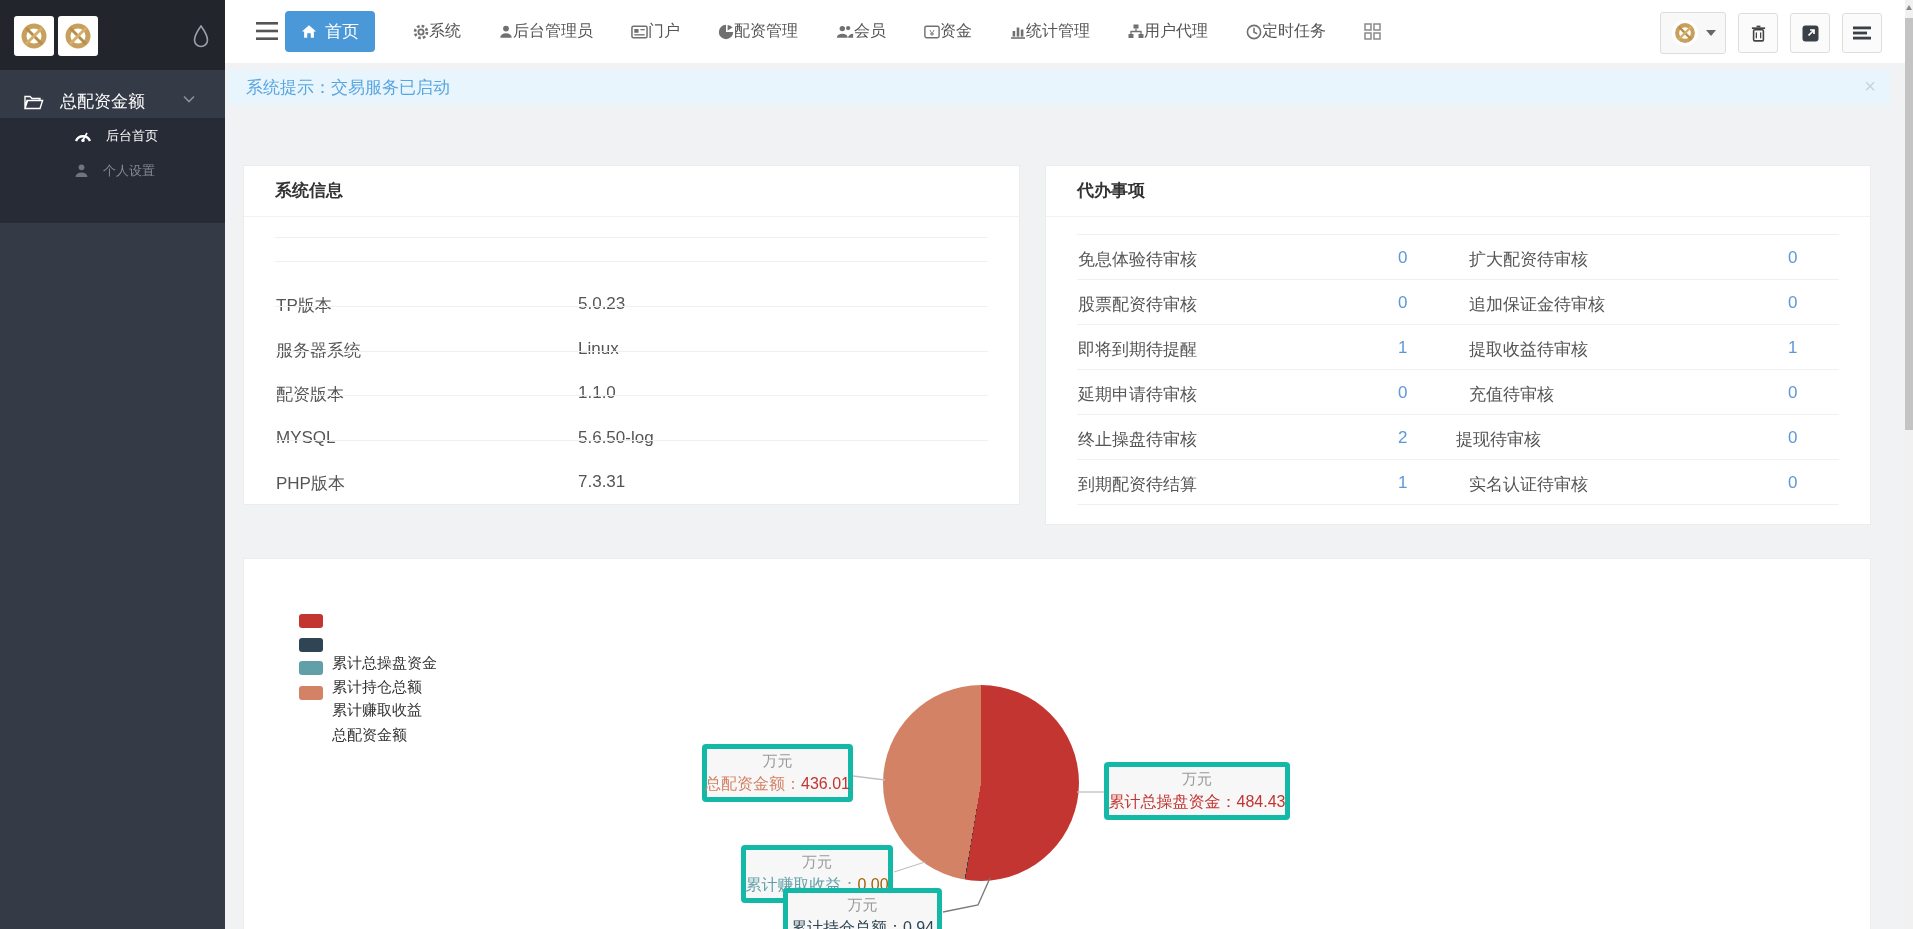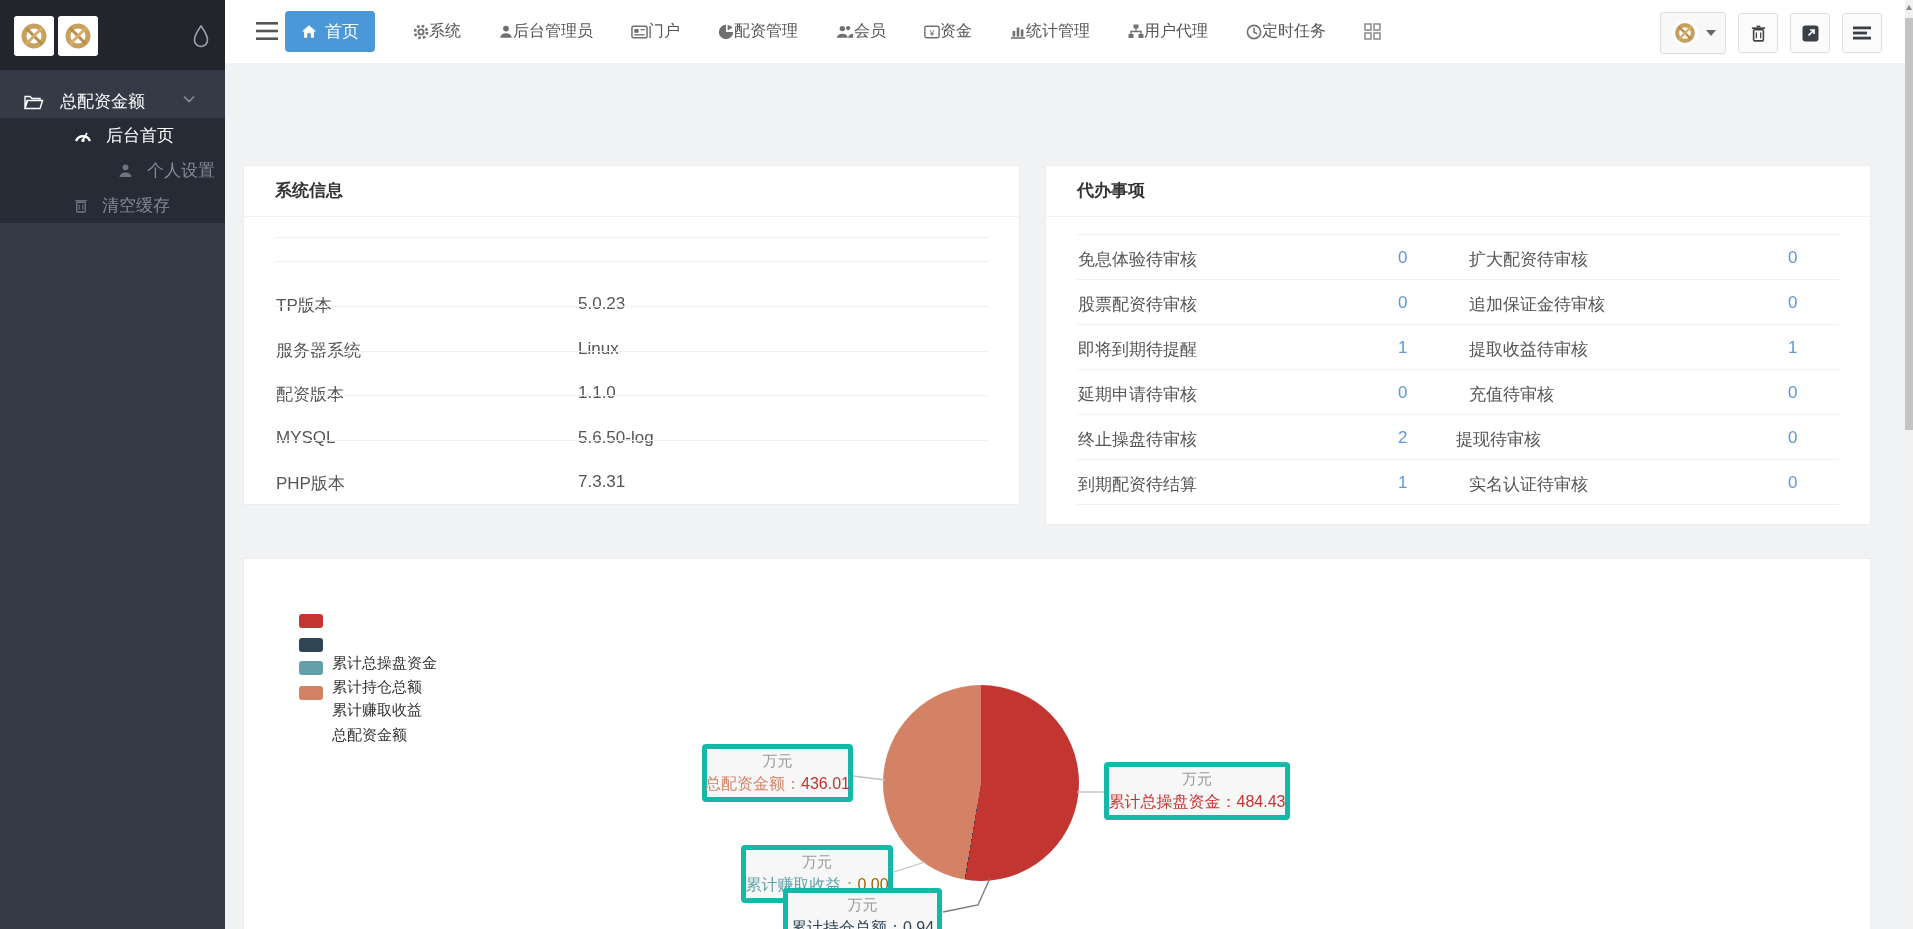--- a/index.html
+++ b/index.html
@@ -9,21 +9,21 @@
   
   #topline{left:0;top:0;width:1913px;height:3px;background:#23262e;}
   
   #sidebar{left:0;top:0;width:225px;height:929px;background:#353a47;}
   #side-header{left:0;top:0;width:225px;height:70px;background:#22252c;}
   .logo-box{top:16px;width:40px;height:40px;background:#fff;border-radius:3px;display:flex;align-items:center;justify-content:center;}
   #side-group{left:0;top:85px;width:225px;height:33px;display:flex;align-items:center;color:#fff;font-size:17px;cursor:pointer;}
   #side-group svg{margin-left:24px;margin-right:16px;}
   #side-chevron{position:absolute;right:14px;top:10px;}
   #side-sub{left:0;top:118px;width:225px;height:105px;background:#272b36;}
-  .side-item{position:absolute;left:0;width:225px;height:35px;display:flex;align-items:center;font-size:17px;cursor:pointer;}
+  .side-item{position:absolute;left:0;width:225px;height:35px;display:flex;align-items:center;font-size:13px;cursor:pointer;}
   .side-item svg{margin-left:74px;margin-right:14px;}
   .side-item.on{color:#fff;}
   .side-item.off{color:#848a96;}
   
   #navbar{left:225px;top:0;width:1688px;height:63px;background:#fff;border-bottom:1px solid #ededed;}
   #burger{left:30px;top:21px;width:24px;height:20px;cursor:pointer;}
   #navitems{left:60px;top:0;height:63px;display:flex;align-items:center;gap:38px;}
   .nav-item{display:inline-flex;align-items:center;gap:0;font-size:16px;color:#555;cursor:pointer;white-space:nowrap;}
   .nav-item svg{flex:0 0 auto;}
   #nav-active{display:inline-flex;align-items:center;gap:8px;background:#4a98d8;color:#fff;
@@ -96,35 +96,26 @@
 
     <div id="side-sub" class="abs">
       <div class="side-item on" style="top:0;">
         <svg width="18" height="15" viewBox="0 0 18 15">
           <path d="M2 13 A7.5 7.5 0 0 1 16 13" fill="none" stroke="#fff" stroke-width="2.4"></path>
           <line x1="9" y1="12" x2="13" y2="5" stroke="#fff" stroke-width="1.6"></line>
           <circle cx="9" cy="12.4" r="1.7" fill="#fff"></circle>
         </svg>
         <span>后台首页</span>
       </div>
-      <div class="side-item off" style="top:35px;padding-left:44px;">
+      <div class="side-item off" style="top:35px;">
         <svg width="15" height="15" viewBox="0 0 16 16">
           <circle cx="8" cy="4.6" r="3.1" fill="#6e7480"></circle>
           <path d="M1.6 15 a6.4 4.9 0 0 1 12.8 0 Z" fill="#6e7480"></path>
         </svg>
         <span>个人设置</span>
-      </div>
-      <div class="side-item off" style="top:70px;">
-        <svg width="14" height="15" viewBox="0 0 14 16">
-          <rect x="2.4" y="4.5" width="9.2" height="10.4" rx="1" fill="none" stroke="#6e7480" stroke-width="1.4"></rect>
-          <line x1="0.8" y1="3" x2="13.2" y2="3" stroke="#6e7480" stroke-width="1.5"></line>
-          <line x1="5" y1="7" x2="5" y2="12.5" stroke="#6e7480" stroke-width="1.2"></line>
-          <line x1="9" y1="7" x2="9" y2="12.5" stroke="#6e7480" stroke-width="1.2"></line>
-        </svg>
-        <span>清空缓存</span>
       </div>
     </div>
   </div>
 
   <div id="navbar" class="abs">
     <svg id="burger" class="abs" viewBox="0 0 24 20">
       <rect x="1" y="1" width="22" height="2.6" fill="#555"></rect>
         <rect x="1" y="8.7" width="22" height="2.6" fill="#555"></rect>
         <rect x="1" y="16.4" width="22" height="2.6" fill="#555"></rect>
     </svg>
@@ -246,20 +237,24 @@
           <rect x="0" y="0.5" width="18" height="2.8" fill="#3a4047"></rect>
           <rect x="0" y="5.6" width="14" height="2.8" fill="#3a4047"></rect>
           <rect x="0" y="10.7" width="18" height="2.8" fill="#3a4047"></rect>
         </svg>
       </div>
     </div>
   </div>
 
   <div id="content" class="abs"></div>
 
+  <div id="alert" class="abs">
+    <span id="alert-text">系统提示：交易服务已启动</span>
+    <span id="alert-close">×</span>
+  </div>
 
   <div class="card abs" style="left:243px;top:165px;width:777px;height:340px;">
     <div class="card-head">
       <span class="card-title">系统信息</span>
     </div>
     <div class="hline" style="left:31px;right:31px;top:71px;"></div>
     <div class="hline" style="left:31px;right:31px;top:95px;"></div>
     <span class="cell" style="left:32px;top:128px;">TP版本</span>
     <span class="cell" style="left:334px;top:128px;">5.0.23</span>
     <div class="hline" style="left:31px;right:31px;top:140px;"></div>

